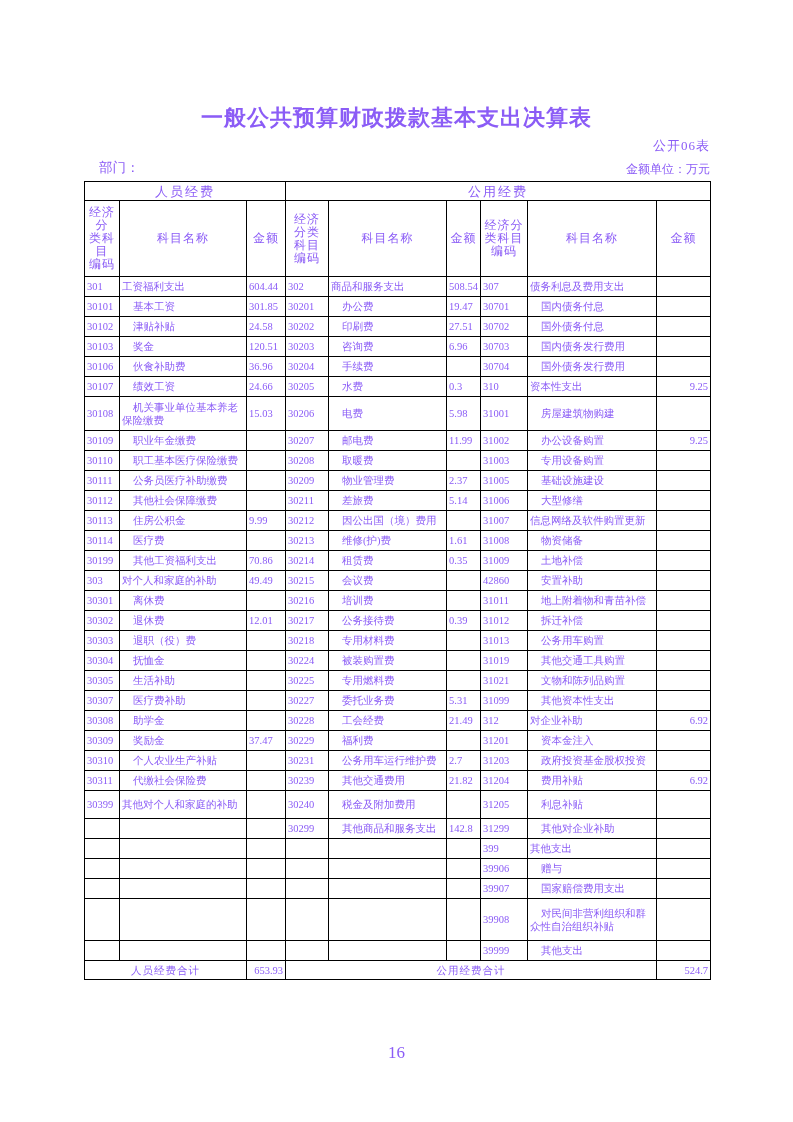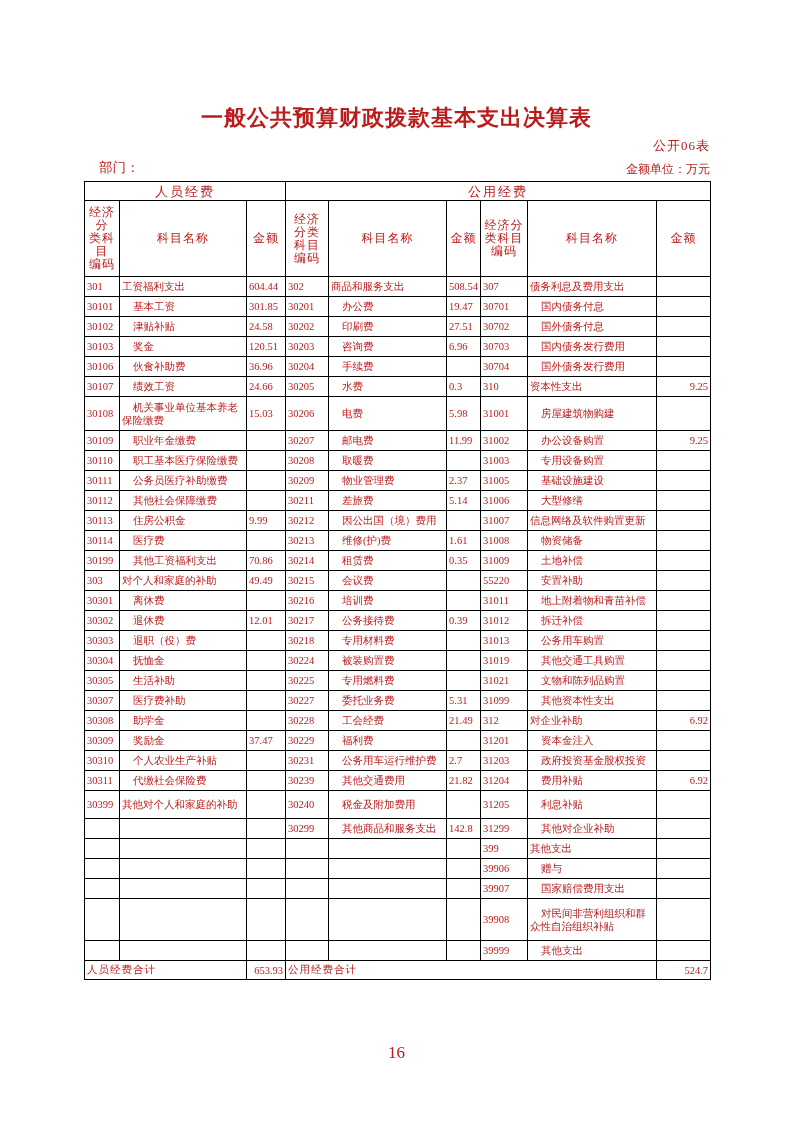--- a/index.html
+++ b/index.html
@@ -2,21 +2,21 @@
 <html><head>
 <meta charset="utf-8">
 <style>
   html,body { margin:0; padding:0; background:#e8e8e8; }
   .page {
     position:relative;
     width:793px; height:1122px;
     margin:0 auto;
     background:#ffffff;
     font-family:"Liberation Serif","DejaVu Serif",serif;
-    color:#b91c1c;
+    color:#8b5cf6;
     overflow:hidden;
   }
   .doc-title {
     position:absolute; top:103px; left:0; right:0;
     text-align:center;
     font-family:"Liberation Sans","DejaVu Sans",sans-serif;
     font-weight:bold; font-size:22px; letter-spacing:1px;
     margin:0;
   }
   .sheet-label {
@@ -54,21 +54,21 @@
     height:75px; font-size:12px; 
     white-space:pre-line; letter-spacing:1px;
   }
   tbody td { height:19px; }
   td.code { text-align:left; }
   td.name { text-align:left; }
   td.name.ind { text-indent:11px; }
   td.amt { text-align:left; }
   td.amt-r { text-align:right; }
   tfoot td { height:18px; }
-  td.foot-label { text-align:left; font-size:11px; letter-spacing:1px;font-family:Liberation Mono, monospace; }
+  td.foot-label { text-align:center; font-size:11px; letter-spacing:1px; }
   .page-number {
     position:absolute; top:1043px; left:0; right:0;
     text-align:center; font-size:17px;
   }
 </style>
 </head>
 <body>
 
 <div class="page">
 
@@ -270,21 +270,21 @@
           <td class="name ind">土地补偿</td>
           <td class="amt amt-r"></td>
         </tr>
         <tr>
           <td class="code">303</td>
           <td class="name">对个人和家庭的补助</td>
           <td class="amt">49.49</td>
           <td class="code">30215</td>
           <td class="name ind">会议费</td>
           <td class="amt"></td>
-          <td class="code">55220</td>
+          <td class="code">42860</td>
           <td class="name ind">安置补助</td>
           <td class="amt amt-r"></td>
         </tr>
         <tr>
           <td class="code">30301</td>
           <td class="name ind">离休费</td>
           <td class="amt"></td>
           <td class="code">30216</td>
           <td class="name ind">培训费</td>
           <td class="amt"></td>

